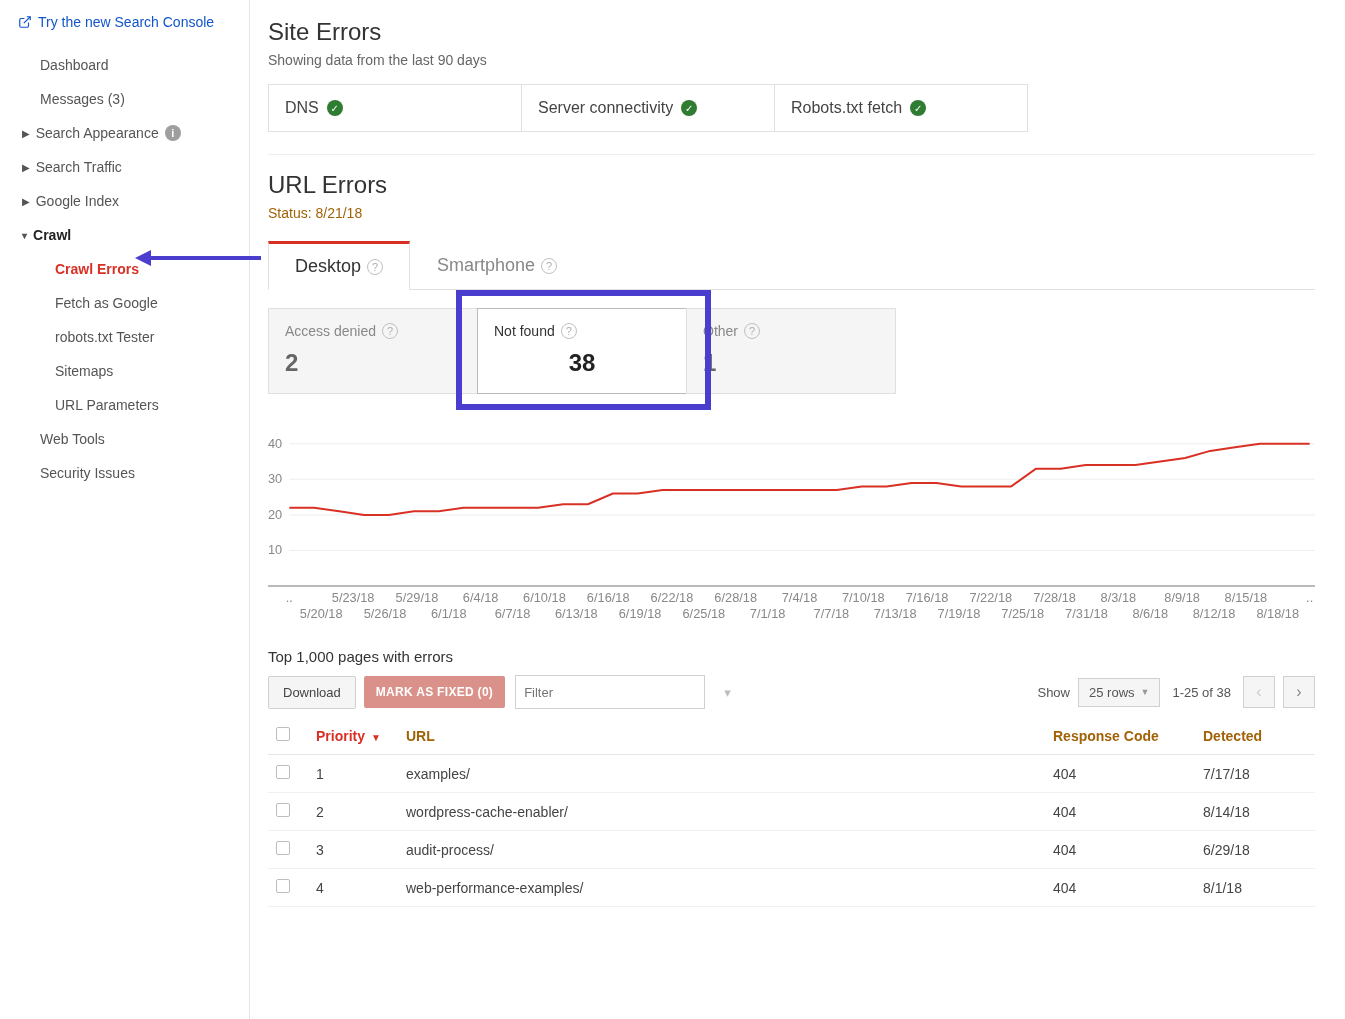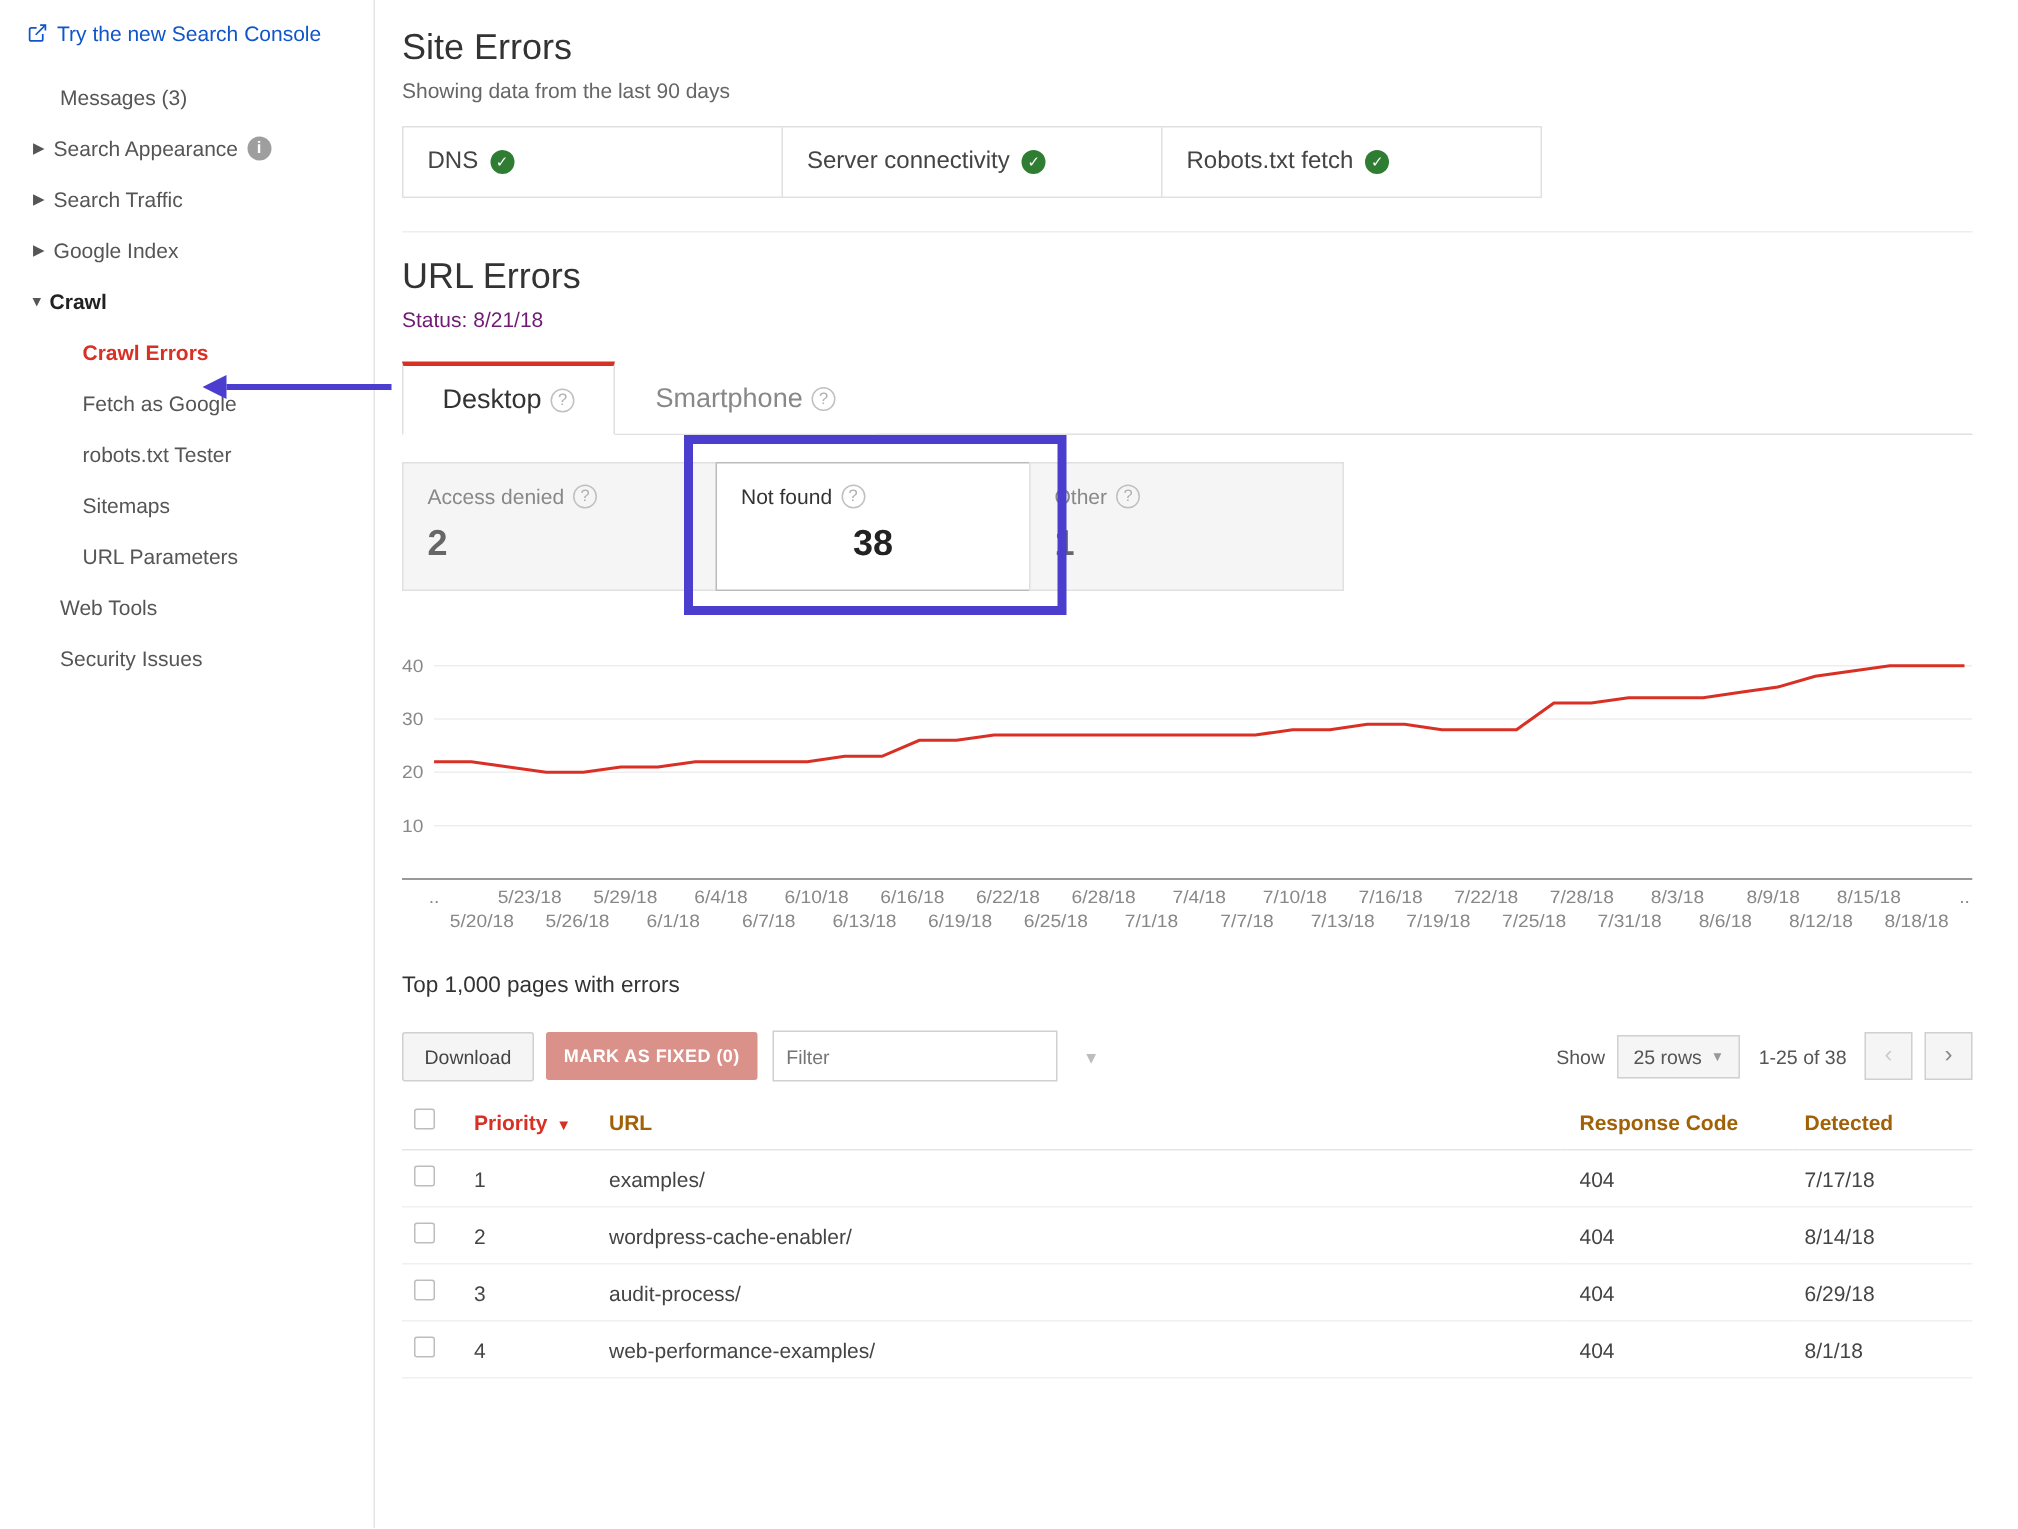--- a/index.html
+++ b/index.html
@@ -52,21 +52,21 @@
     flex:1; padding:14px 16px; display:flex; align-items:center;
     border-right:1px solid #e0e0e0; font-size:16px; color:#444;
   }
   .site-err-cell:last-child { border-right:none; }
   .check-badge {
     width:16px; height:16px; border-radius:50%; background:#2e7d32;
     display:inline-flex; align-items:center; justify-content:center;
     color:#fff; font-size:10px; margin-left:8px;
   }
   hr.sep { border:none; border-top:1px solid #eee; margin:22px 0 16px; }
-  .status-line { font-size:14px; color:#701a75; margin-bottom:20px; }
+  .status-line { font-size:14px; color:#a16207; margin-bottom:20px; }
   
   .device-tabs { display:flex; border-bottom:1px solid #e0e0e0; }
   .device-tab {
     padding:12px 26px; font-size:18px; color:#888; background:#fff;
     border:1px solid transparent; border-bottom:none; display:flex; align-items:center;
     cursor:pointer; position:relative;
   }
   .device-tab.active {
     color:#333; border:1px solid #e0e0e0; border-top:3px solid #d93025;
     border-bottom:1px solid #fff; margin-bottom:-1px; background:#fff;
@@ -100,21 +100,21 @@
     width:0; height:0; border-top:8px solid transparent;
     border-bottom:8px solid transparent; border-right:16px solid #4b3ecf;
   }
   
   .chart-wrap { margin-top:28px; position:relative; height:210px; }
   .chart-svg { width:100%; height:100%; display:block; }
   .axis-label { font-size:12px; fill:#888; }
   .gridline { stroke:#eee; stroke-width:1; }
   .data-line { stroke:#d93025; stroke-width:2; fill:none; }
   
-  .table-heading { font-size:15px; color:#333; margin-top:16px; margin-bottom:22px; }
+  .table-heading { font-size:15px; color:#333; margin-top:16px; margin-bottom:10px; }
   .table-toolbar { display:flex; align-items:center; margin-bottom:8px; }
   .btn {
     border:1px solid #d0d0d0; background:#f5f5f5; color:#444;
     font-size:13px; padding:8px 14px; cursor:pointer; border-radius:2px;
   }
   .btn.primary {
     background:#d99189; color:#fff; border:none; font-weight:bold;
     margin-left:8px; font-size:12px; padding:9px 12px; letter-spacing:0.3px;
   }
   .filter-box {
@@ -164,20 +164,21 @@
 
   <div class="sidebar">
     <div class="try-new">
       <svg width="14" height="14" viewBox="0 0 24 24" fill="none" stroke="#1155cc" stroke-width="2">
           <path d="M18 13v6a2 2 0 0 1-2 2H5a2 2 0 0 1-2-2V8a2 2 0 0 1 2-2h6"></path>
           <polyline points="15 3 21 3 21 9"></polyline>
           <line x1="10" y1="14" x2="21" y2="3"></line>
         </svg>
       <span>Try the new Search Console</span>
     </div>
+    <div class="nav-item">Dashboard</div>
     <div class="nav-item">Messages (3)</div>
     <div class="nav-toggle">
       <span class="caret">▶</span>
       <span>Search Appearance</span>
       <span class="info-badge">i</span>
     </div>
     <div class="nav-toggle">
       <span class="caret">▶</span>
       <span>Search Traffic</span>
     </div>

